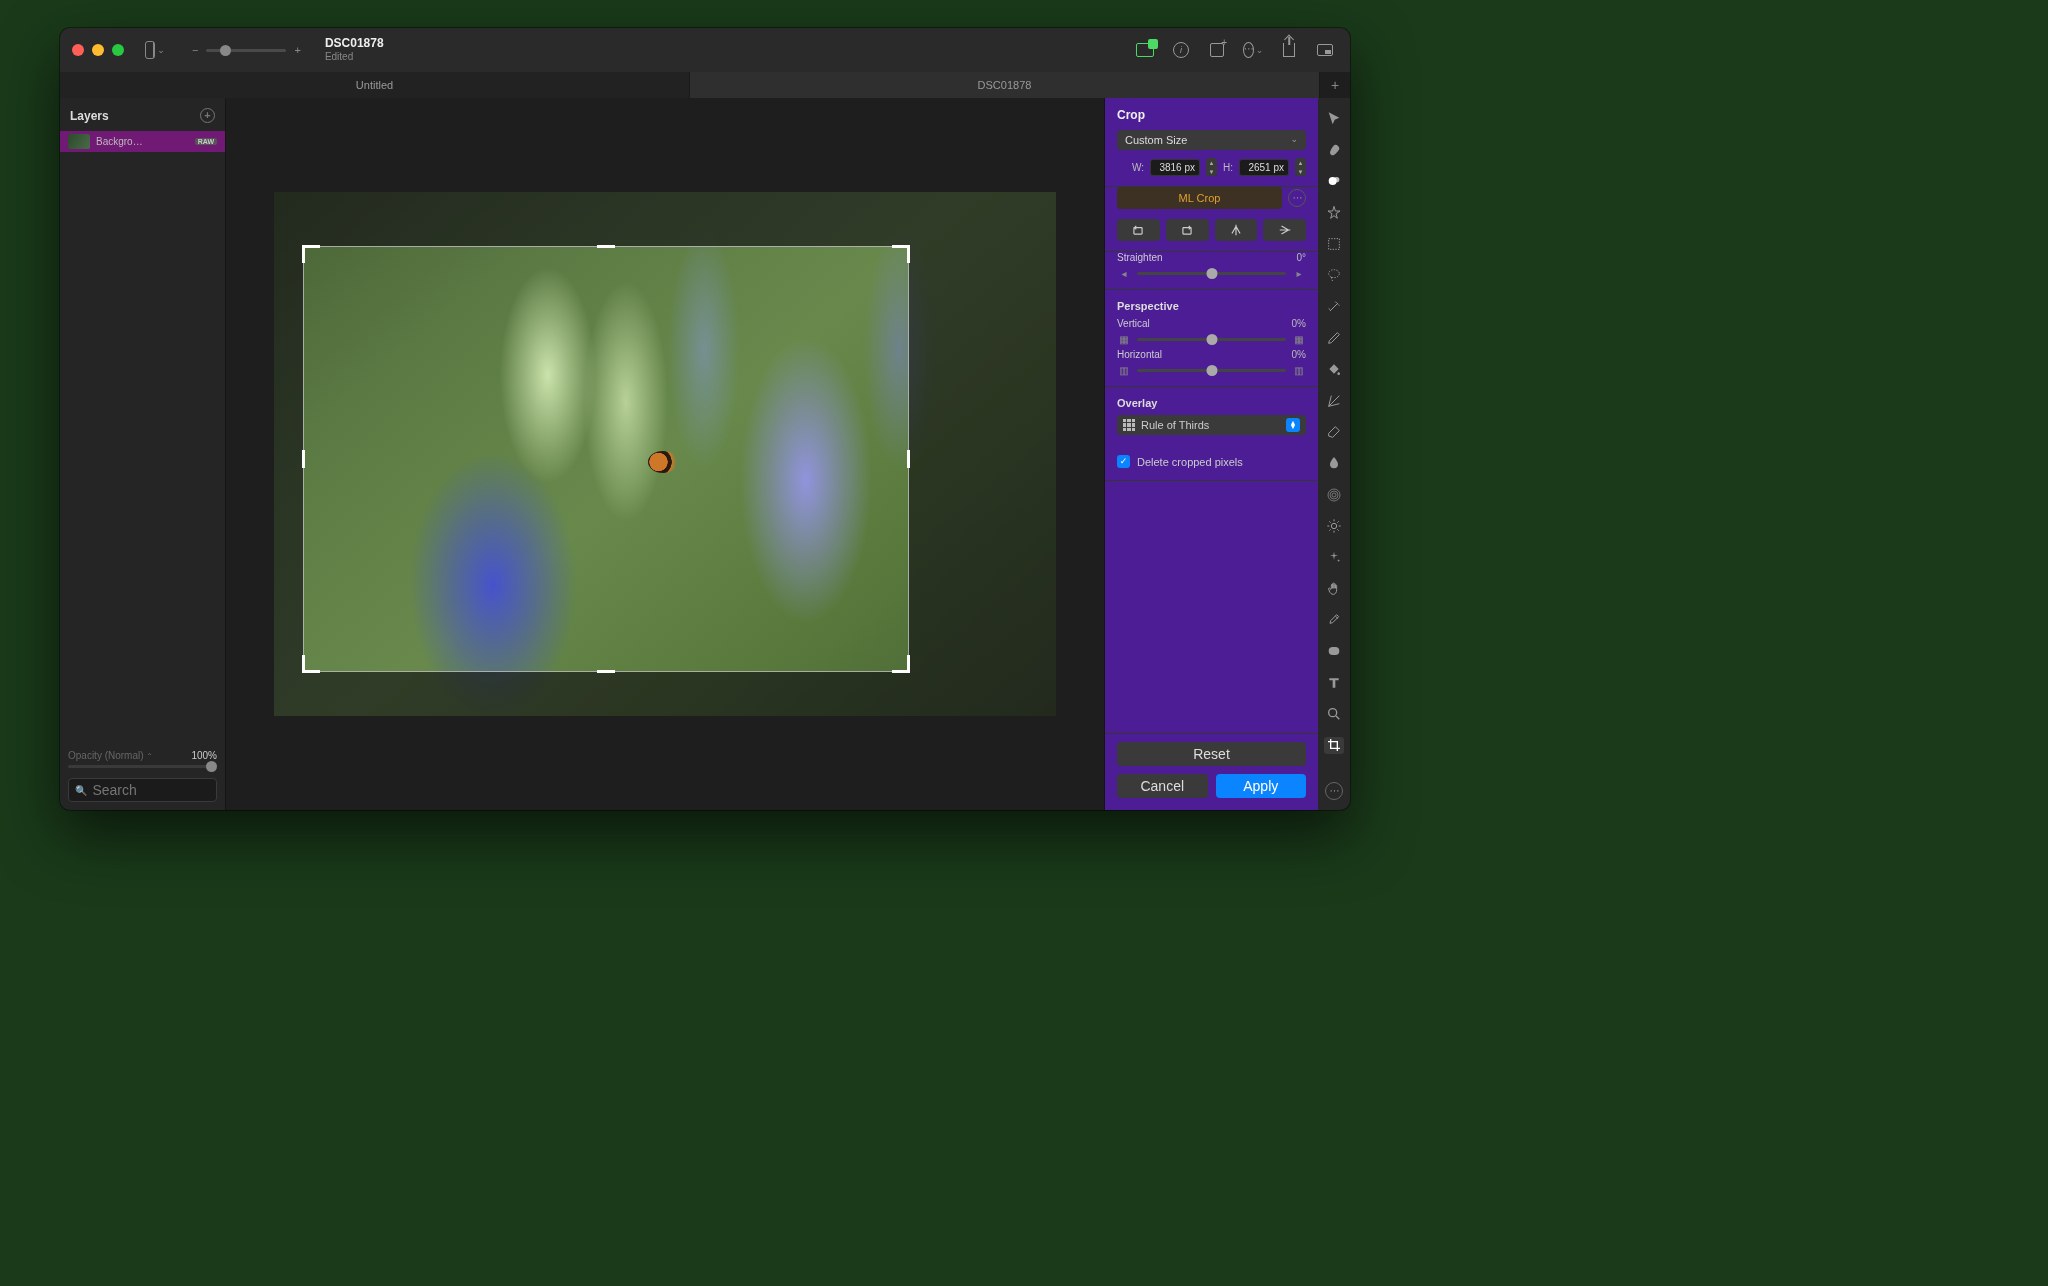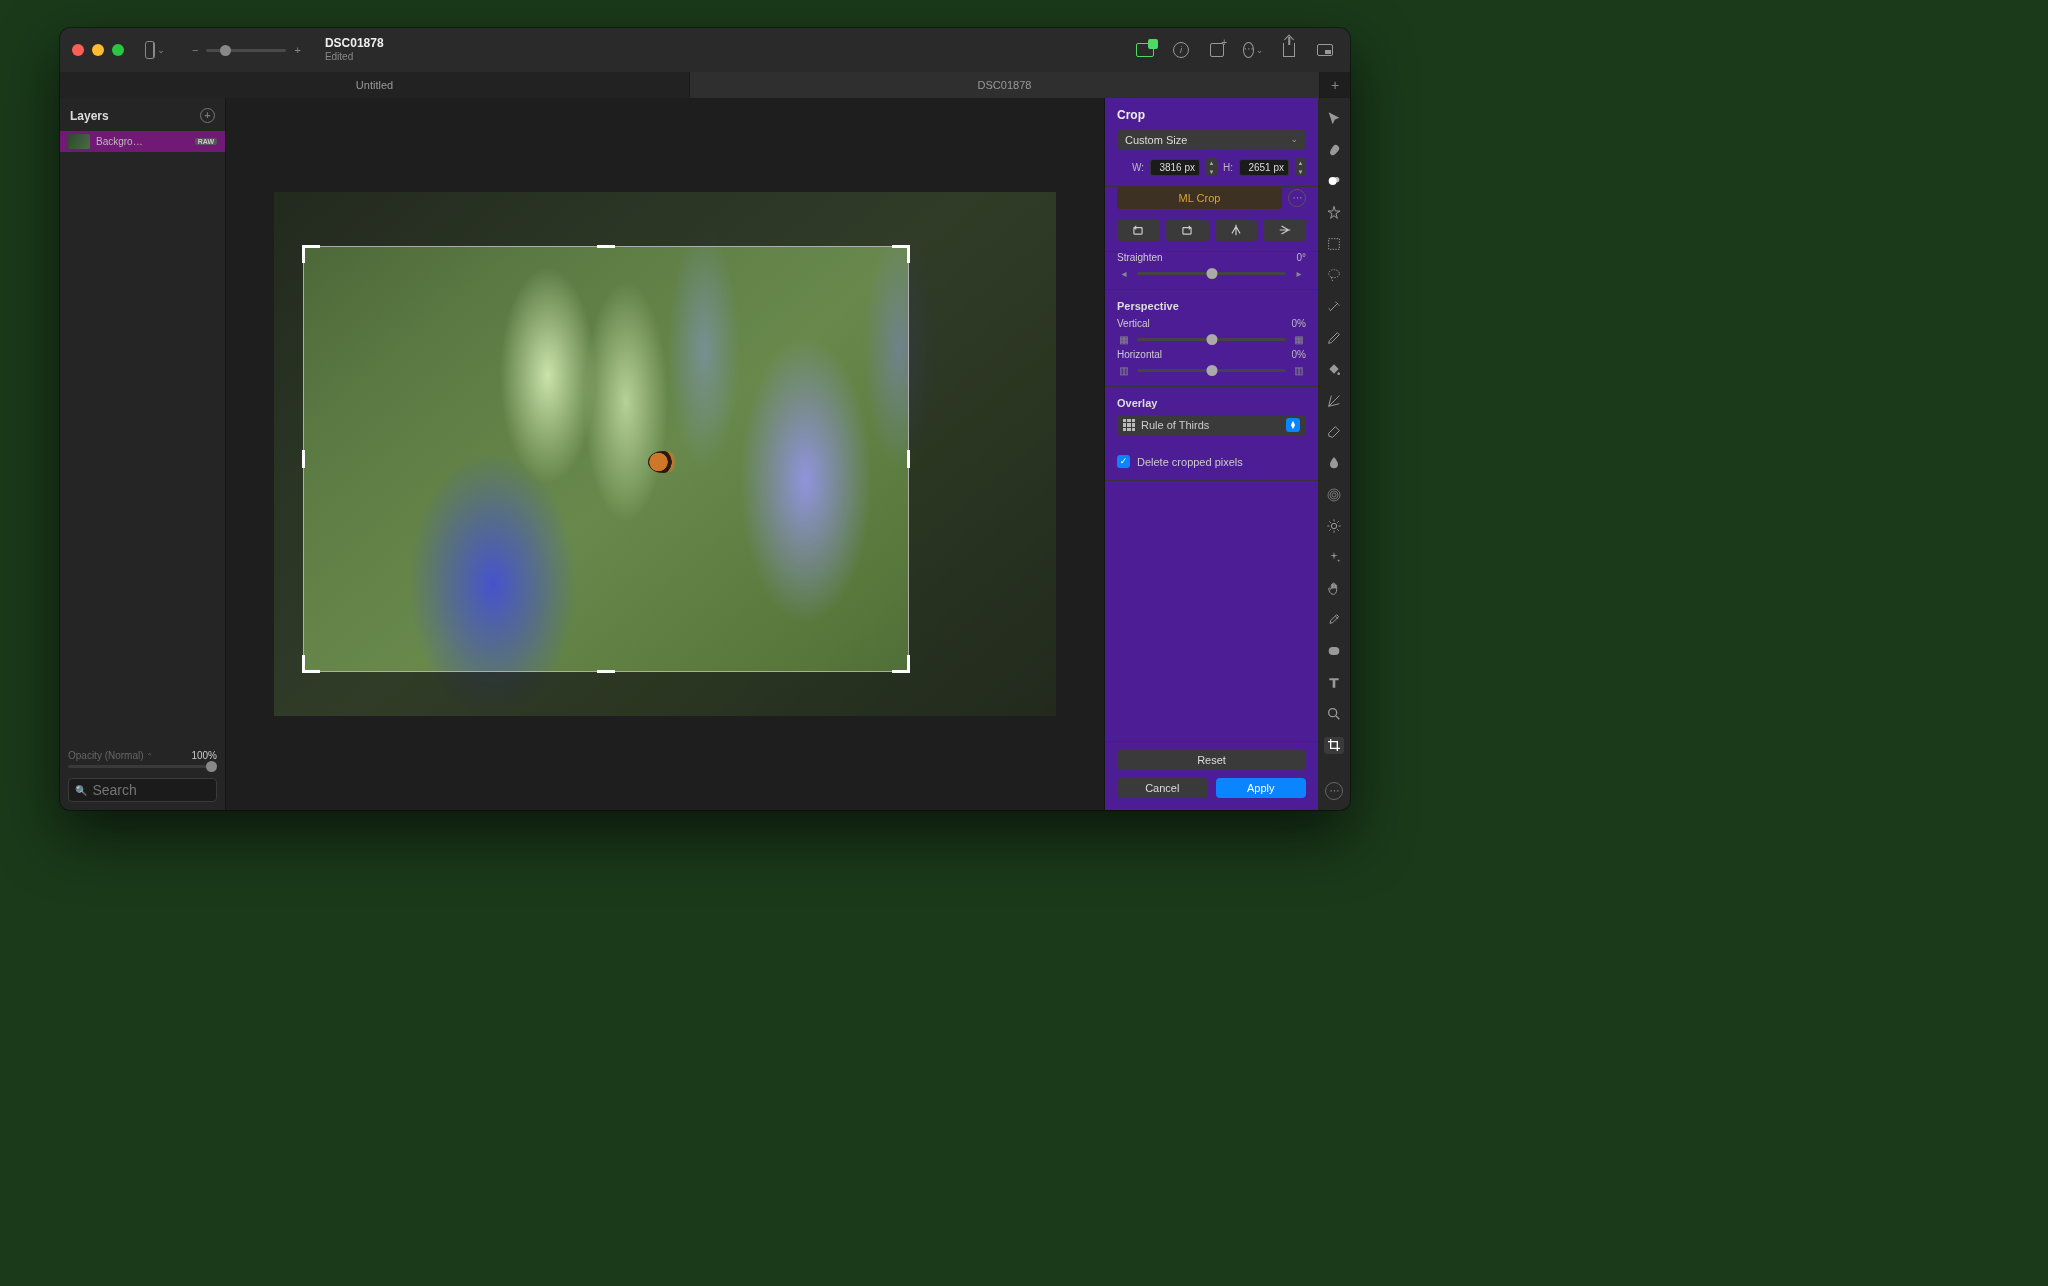--- a/index.html
+++ b/index.html
@@ -121,21 +121,21 @@
   .slider .thumb{position:absolute;top:-4px;width:11px;height:11px;background:#aaa;border-radius:50%;transform:translateX(-50%);}
   .sicon{width:14px;height:12px;color:#888;font-size:10px;display:flex;align-items:center;justify-content:center;}
   .subhead{font-size:11px;color:#ddd;font-weight:600;padding:10px 12px 6px;}
   .overlay-dd{background:#3a3a3a;border-radius:4px;padding:3px 6px;display:flex;align-items:center;gap:6px;font-size:11px;}
   .overlay-dd .grid-ic{width:12px;height:12px;display:grid;grid-template-columns:1fr 1fr 1fr;grid-template-rows:1fr 1fr 1fr;gap:1px;}
   .overlay-dd .grid-ic span{background:#bbb;}
   .overlay-dd .blue-chev{margin-left:auto;width:14px;height:14px;background:#0a84ff;border-radius:3px;display:flex;align-items:center;justify-content:center;color:#fff;font-size:7px;flex-direction:column;line-height:4px;}
   .check-row{display:flex;align-items:center;gap:7px;padding:10px 12px 12px;font-size:11px;border-bottom:1px solid #353535;}
   .checkbox{width:13px;height:13px;background:#0a84ff;border-radius:3px;color:#fff;font-size:9px;line-height:13px;text-align:center;}
   .right-footer{padding:8px 12px 12px;display:flex;flex-direction:column;gap:8px;border-top:1px solid #353535;margin-top:auto;position:relative;}
-  .btn{border-radius:4px;text-align:center;padding:4px 0;font-size:11px;cursor:default;}
+  .btn{border-radius:4px;text-align:center;padding:4px 0;font-size:14px;cursor:default;}
   .btn.reset{background:#3a3a3a;color:#ddd;}
   .btn-row{display:flex;gap:8px;}
   .btn.cancel{flex:1;background:#3a3a3a;color:#ddd;}
   .btn.apply{flex:1;background:#0a84ff;color:#fff;}
 
   
   .toolrail{width:32px;background:#282828;display:flex;flex-direction:column;align-items:center;padding-top:12px;gap:14px;color:#999;}
   .tool{width:20px;height:20px;display:flex;align-items:center;justify-content:center;font-size:14px;cursor:default;border-radius:3px;}
   .tool.active{color:#fff;}
   .tool svg{width:16px;height:16px;}

